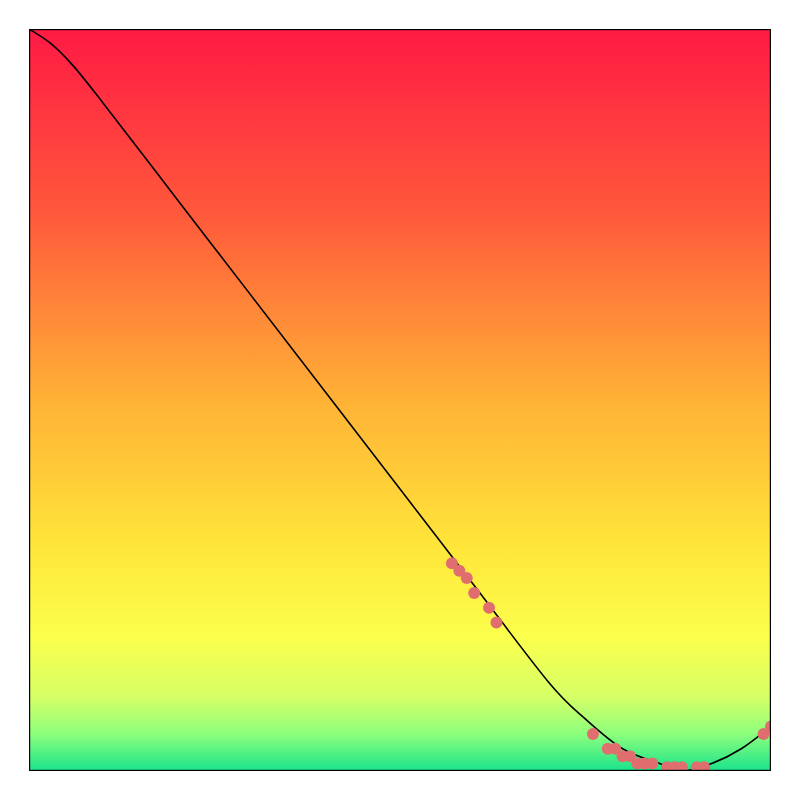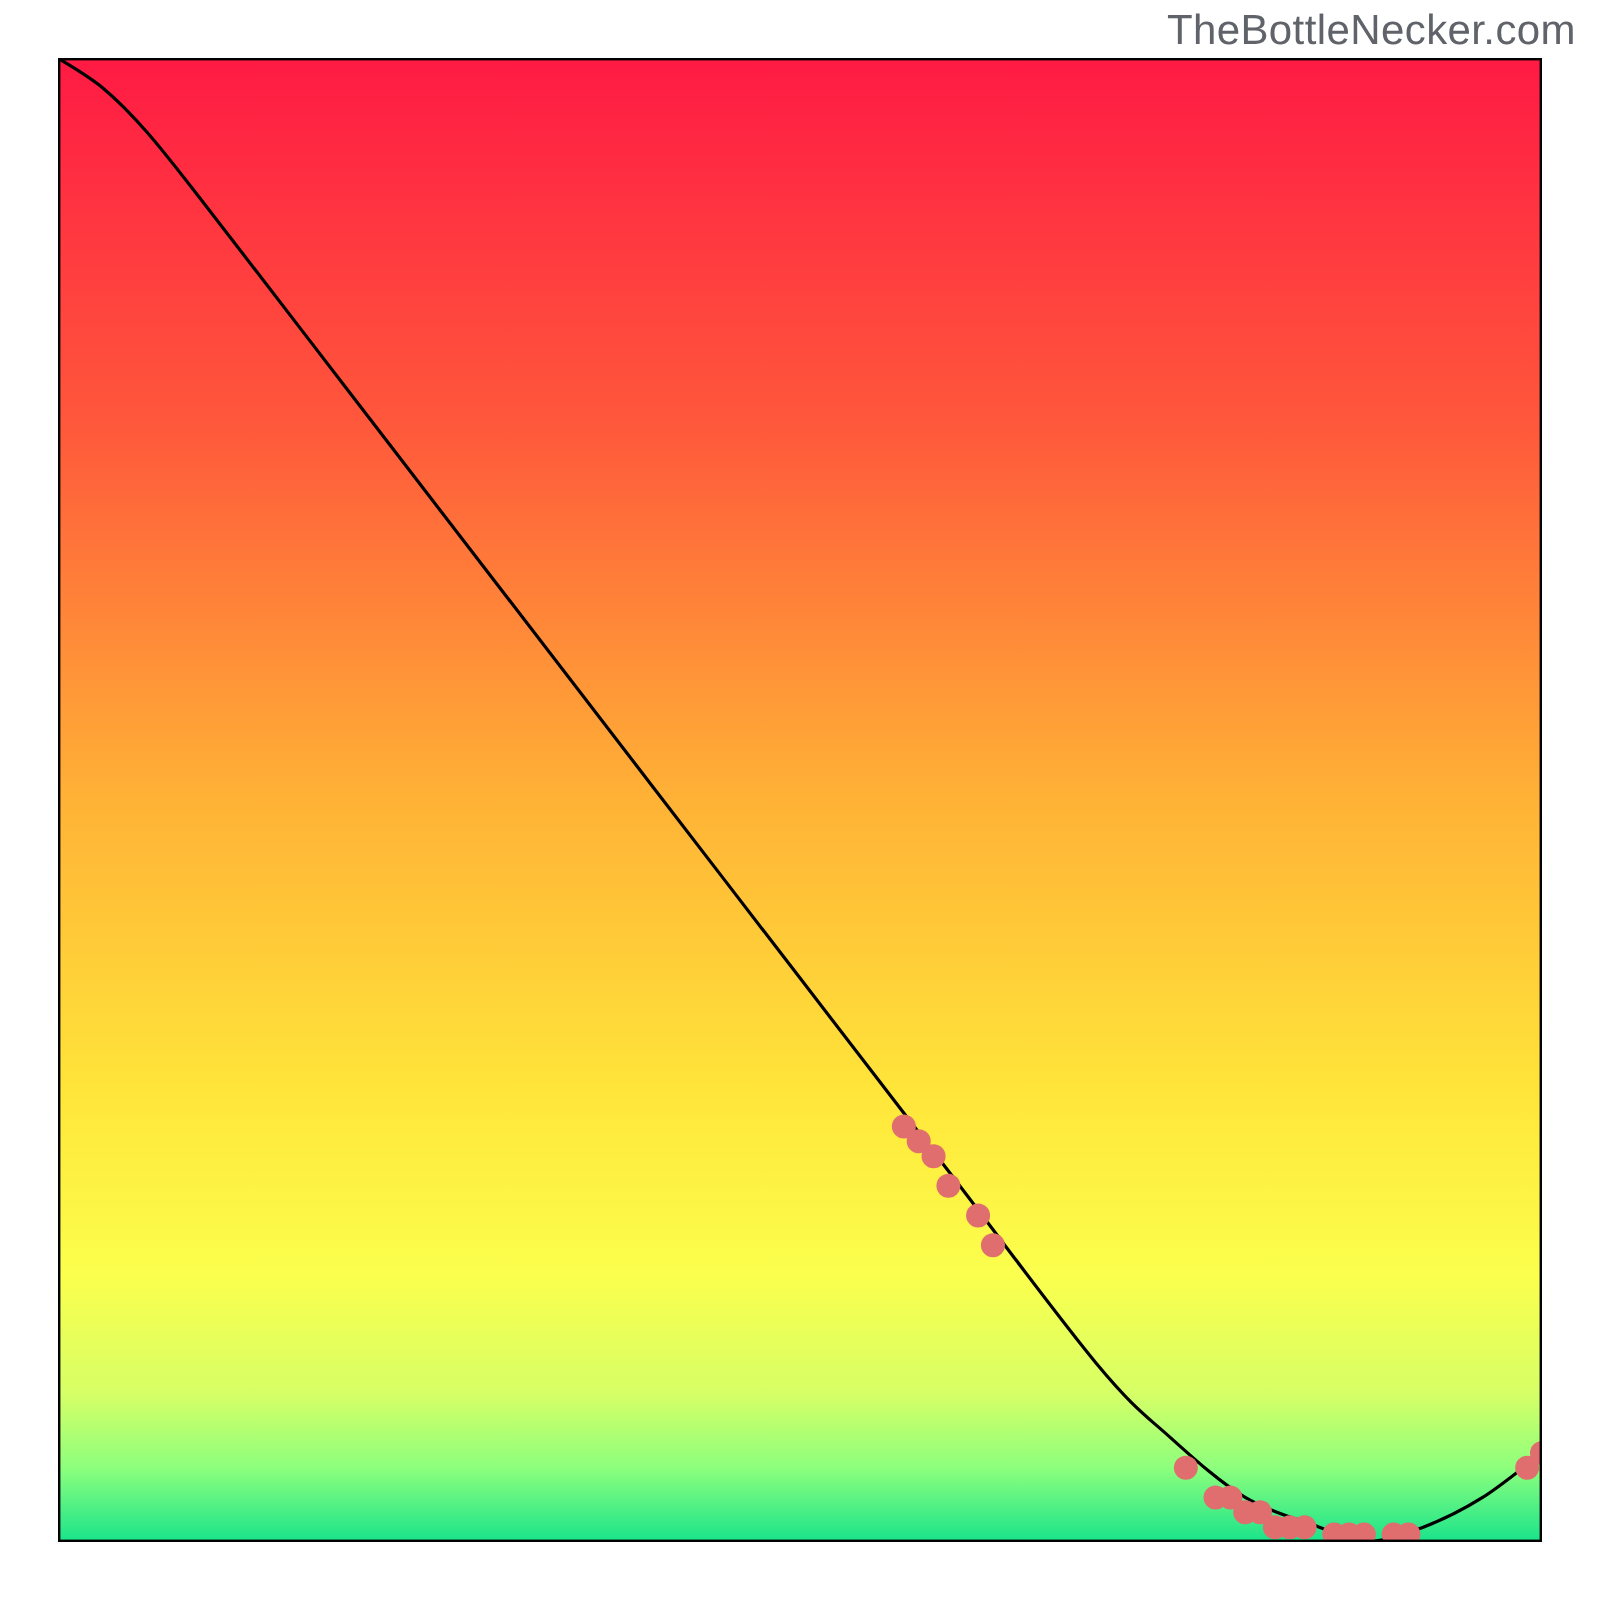--- a/index.html
+++ b/index.html
@@ -33,21 +33,20 @@
     width: 742px;
     height: 742px;
   }
   svg { display: block; }
 </style>
 </head>
 <body>
 
 <div class="wrap">
 
-  <div class="watermark">TheBottleNecker.com</div>
 
   <div class="plot-area">
     <svg id="chart-svg" width="742" height="742" viewBox="0 0 742 742">
       <defs>
         <linearGradient id="bg-grad" x1="0" y1="0" x2="0" y2="1">
             <stop offset="0%" stop-color="#ff1a44"></stop>
             <stop offset="25%" stop-color="#ff593b"></stop>
             <stop offset="50%" stop-color="#ffb236"></stop>
             <stop offset="70%" stop-color="#ffe63a"></stop>
             <stop offset="82%" stop-color="#fbff4d"></stop>

